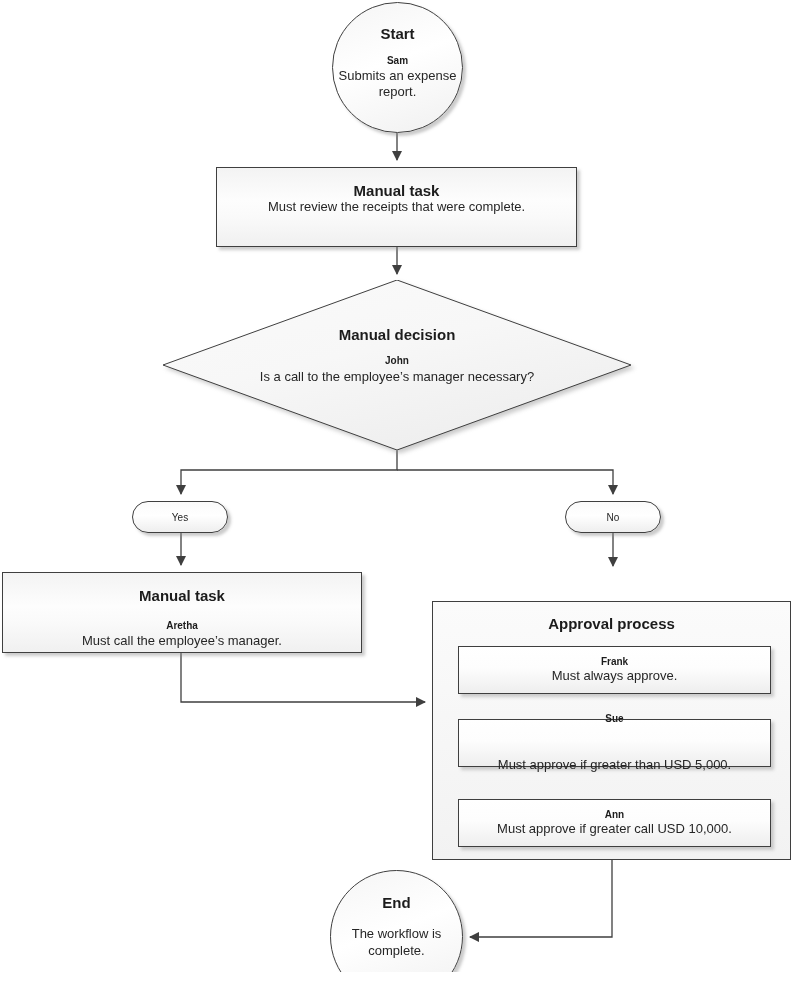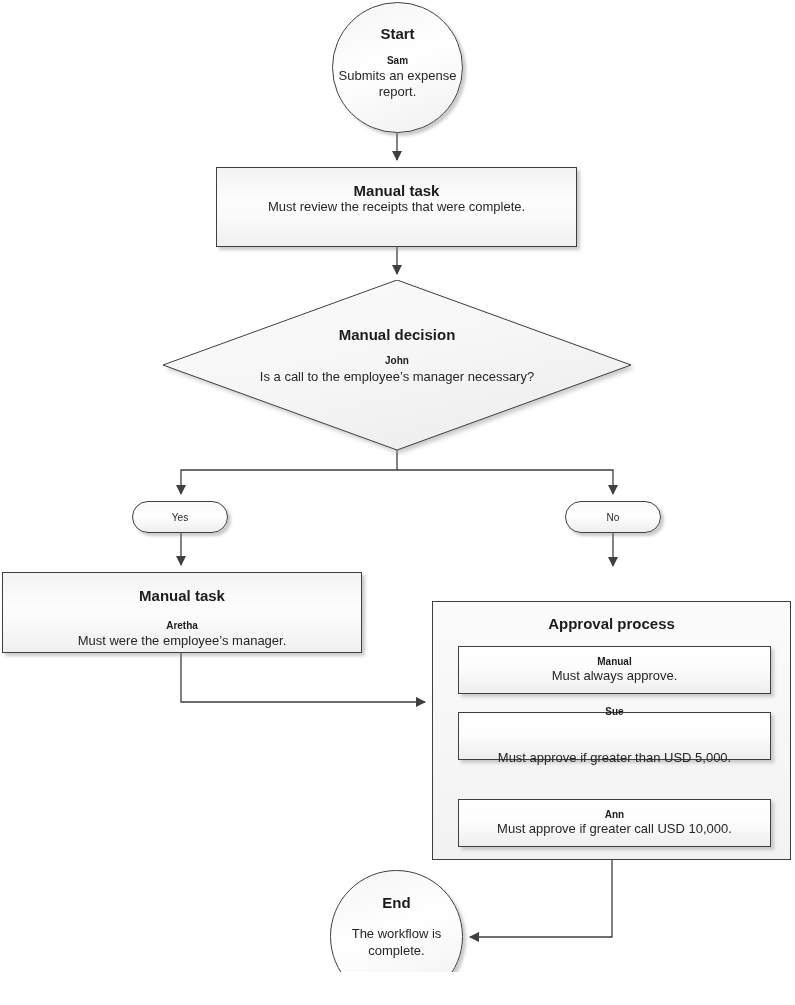--- a/index.html
+++ b/index.html
@@ -83,32 +83,32 @@
   <div class="node pill shadowed" style="left:132px;top:501px;width:96px;height:32px;">
     <span class="pill-label">Yes</span>
   </div>
   <div class="node pill shadowed" style="left:565px;top:501px;width:96px;height:32px;">
     <span class="pill-label">No</span>
   </div>
 
   <div class="node rect shadowed" style="left:2px;top:572px;width:360px;height:81px;padding-top:14px;">
     <div class="title">Manual task</div>
     <div class="name" style="margin-top:16px;">Aretha</div>
-    <div class="desc">Must were the employee’s manager.</div>
+    <div class="desc">Must call the employee’s manager.</div>
   </div>
 
   <div class="node container-box" style="left:432px;top:573px;width:359px;height:259px;margin-top:28px;">
     <div class="title" style="margin-top:13px;">Approval process</div>
 
     <div class="inner-step" style="top:44px;">
-      <div class="name">Manual</div>
+      <div class="name">Frank</div>
       <div class="desc">Must always approve.</div>
     </div>
 
-    <div class="inner-step" style="top:110px;gap:32px;">
+    <div class="inner-step" style="top:117px;gap:32px;">
       <div class="name">Sue</div>
       <div class="desc">Must approve if greater than USD 5,000.</div>
     </div>
 
     <div class="inner-step" style="top:197px;">
       <div class="name">Ann</div>
       <div class="desc">Must approve if greater call USD 10,000.</div>
     </div>
   </div>
 

